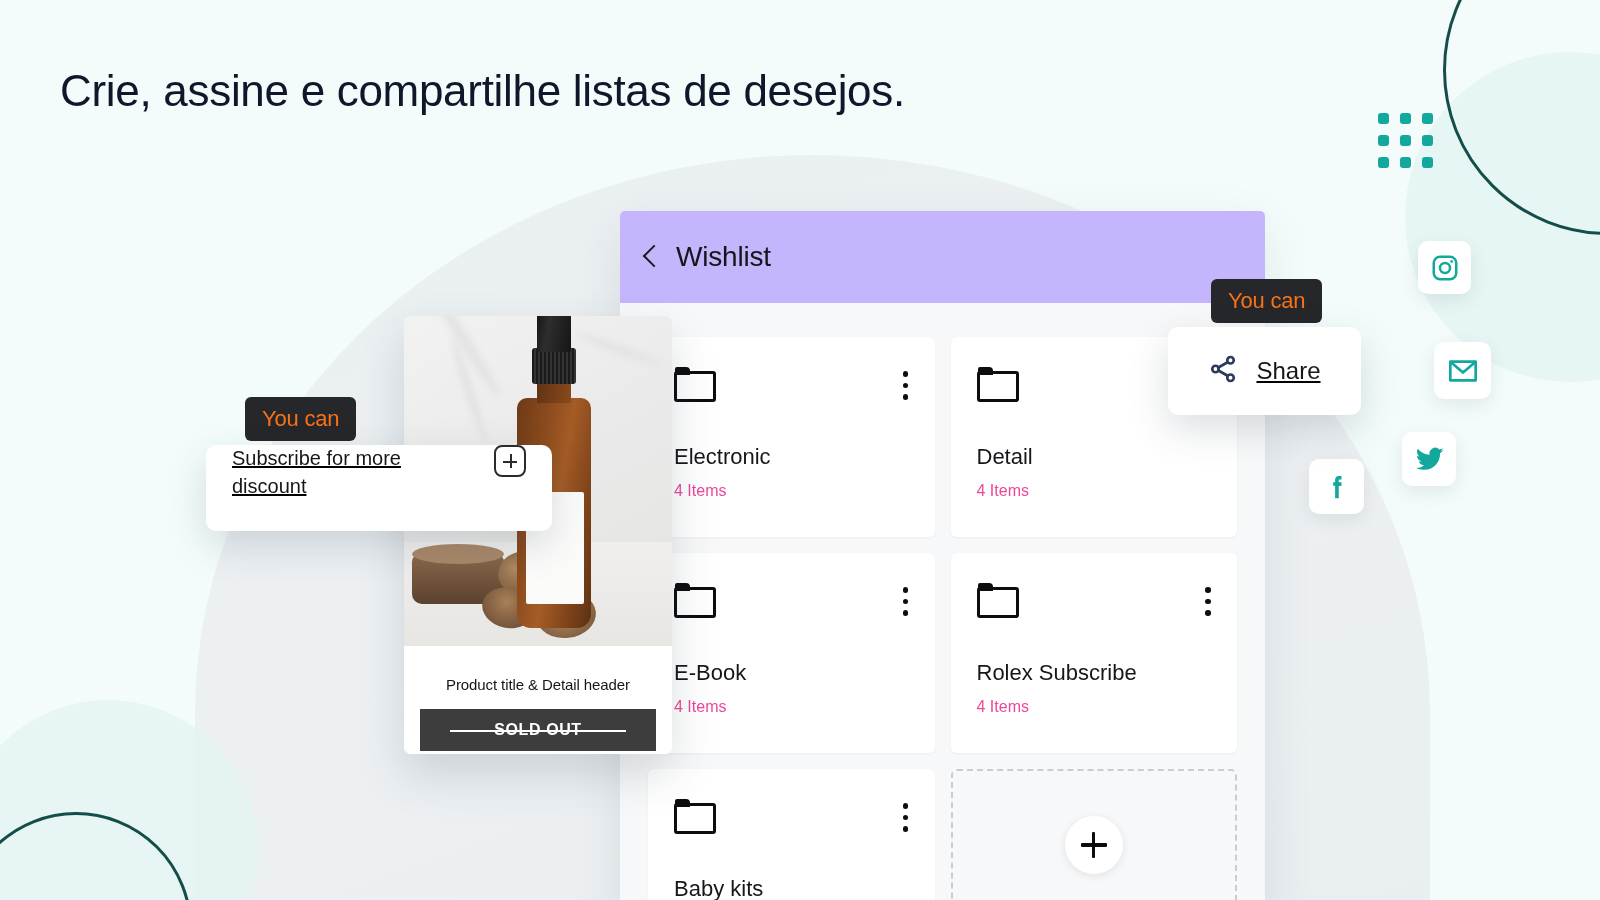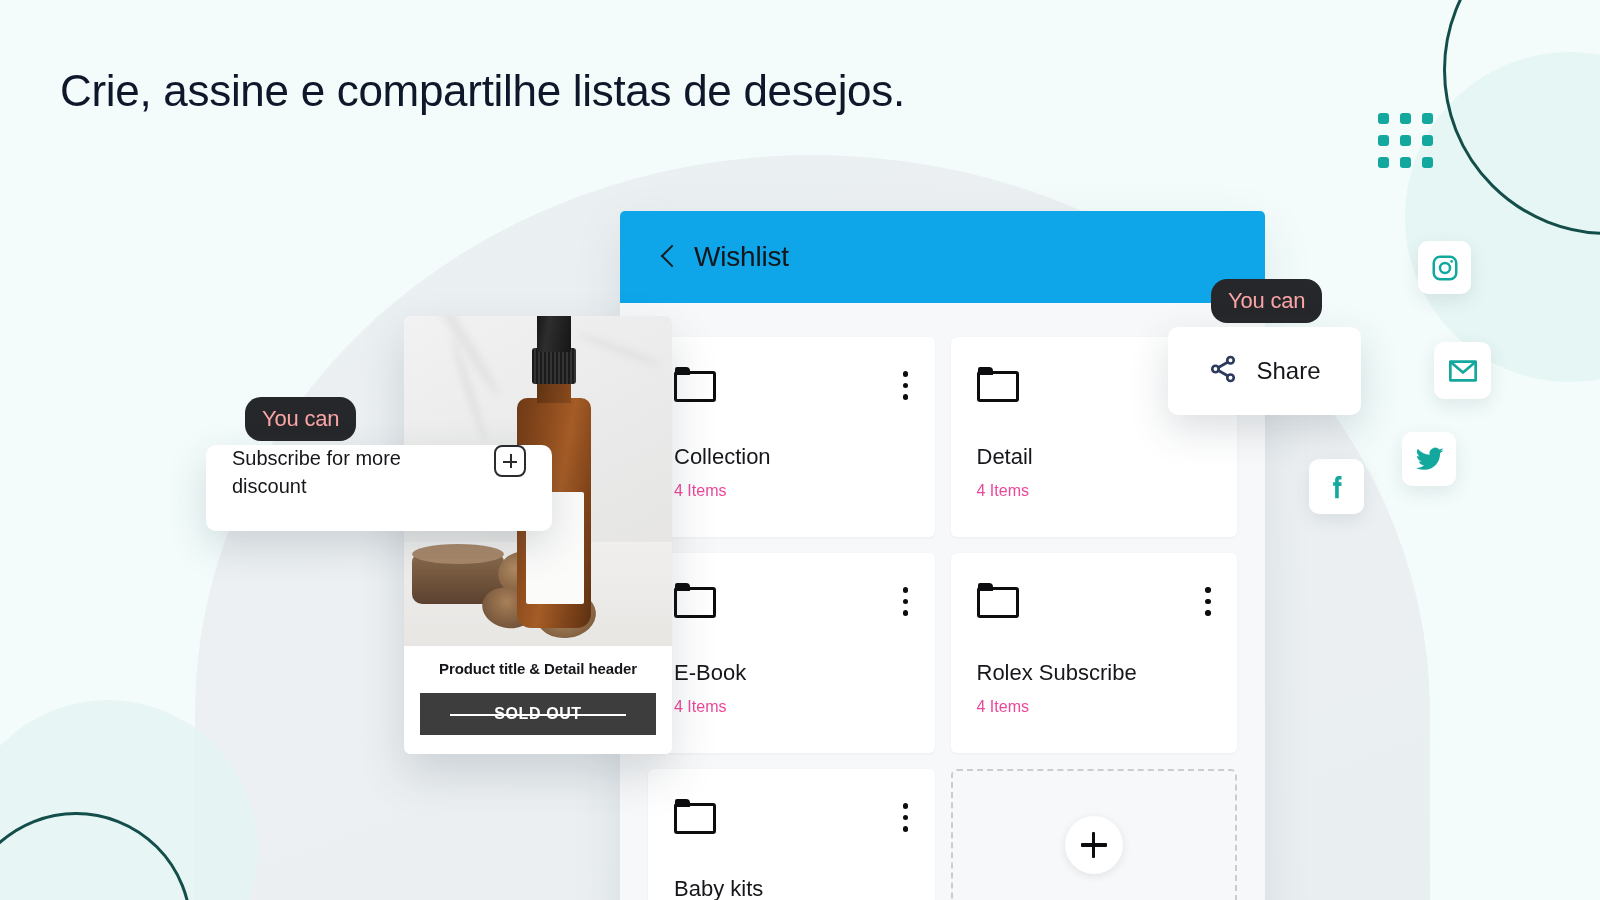--- a/index.html
+++ b/index.html
@@ -50,22 +50,22 @@
   }
 
   
   .panel{
     position:absolute; left:620px; top:211px; width:645px; height:760px;
     background:#ffffff; border-radius:5px;
     box-shadow:0 18px 50px rgba(40,60,70,.10);
     overflow:hidden;
   }
   .panel-head{
-    height:92px; display:flex; align-items:center; gap:18px; padding-left:41px;
-    background:#0ea5e9;
+    height:92px; display:flex; align-items:center; gap:18px; padding-left:23px;
+    background:#c4b5fd;
   }
   .back-chevron{
     width:15px; height:26px; position:relative; cursor:pointer; flex:none;
   }
   .back-chevron::before{
     content:""; position:absolute; left:3px; top:4px;
     width:14px; height:14px; border-left:2.6px solid #1c1c1e; border-bottom:2.6px solid #1c1c1e;
     transform:rotate(45deg);
   }
   .panel-title{ font-size:28px; color:#15161a; letter-spacing:-.2px; }
@@ -169,38 +169,39 @@
   }
   .cap-top{
     position:absolute; left:133px; bottom:294px; width:34px; height:62px;
     background:linear-gradient(100deg,#0e0e0e 0%,#2e2e2e 40%,#151515 100%);
     border-radius:4px 4px 2px 2px;
   }
   .product-meta{
     position:absolute; left:0; right:0; bottom:0; height:108px;
     background:#fff; padding:14px 16px 0 16px;
   }
-  .product-title{ font-size:15px; font-weight:700; color:#15161a; text-align:center; letter-spacing:-.1px;}
+  .product-title{ font-size:15px; font-weight:400; color:#15161a; text-align:center; letter-spacing:-.1px;margin-top:16px;}
   .sold-out-btn{
     margin-top:16px; height:42px; background:#3d3d3d;
     display:flex; align-items:center; justify-content:center; position:relative; cursor:pointer;
   }
   .sold-out-btn span{ font-size:16px; font-weight:700; color:#fff; letter-spacing:.6px; }
   .sold-out-btn::after{
     content:""; position:absolute; left:30px; right:30px; top:50%; height:1.6px; background:#fff;
   }
 
   
   .tip-badge{
-    position:absolute; background:#26272b; color:#fca5a5; border-radius:16px;
+    position:absolute; background:#26272b; color:#f97316; border-radius:6px;
     padding:9px 17px; font-size:22px; letter-spacing:-.2px; z-index:5;
   }
   .tip-card{
     position:absolute; background:#fff; border-radius:10px; z-index:6;
     box-shadow:0 14px 38px rgba(40,60,70,.17);
+    text-decoration:underline;
   }
   
   #tip-badge-subscribe{ left:245px; top:397px; }
   #tip-card-subscribe{
     left:206px; top:445px; width:346px; height:86px;
     display:flex; align-items:flex-start; padding:0 26px; gap:14px;
   }
   .subscribe-text{ font-size:20px; line-height:1.38; color:#16171b; flex:1; }
   .plus-box{
     width:32px; height:32px; border:2px solid #2a2b2f; border-radius:8px; flex:none;
@@ -262,21 +263,21 @@
 
         <div class="card">
           <div class="row-top">
             <span class="folder-icon"></span>
             <span class="kebab">
                 <i></i>
                 <i></i>
                 <i></i>
               </span>
           </div>
-          <div class="card-name">Collection</div>
+          <div class="card-name">Electronic</div>
           <div class="card-sub">4 Items</div>
         </div>
 
         <div class="card">
           <div class="row-top">
             <span class="folder-icon"></span>
             <span class="kebab">
                 <i></i>
                 <i></i>
                 <i></i>

